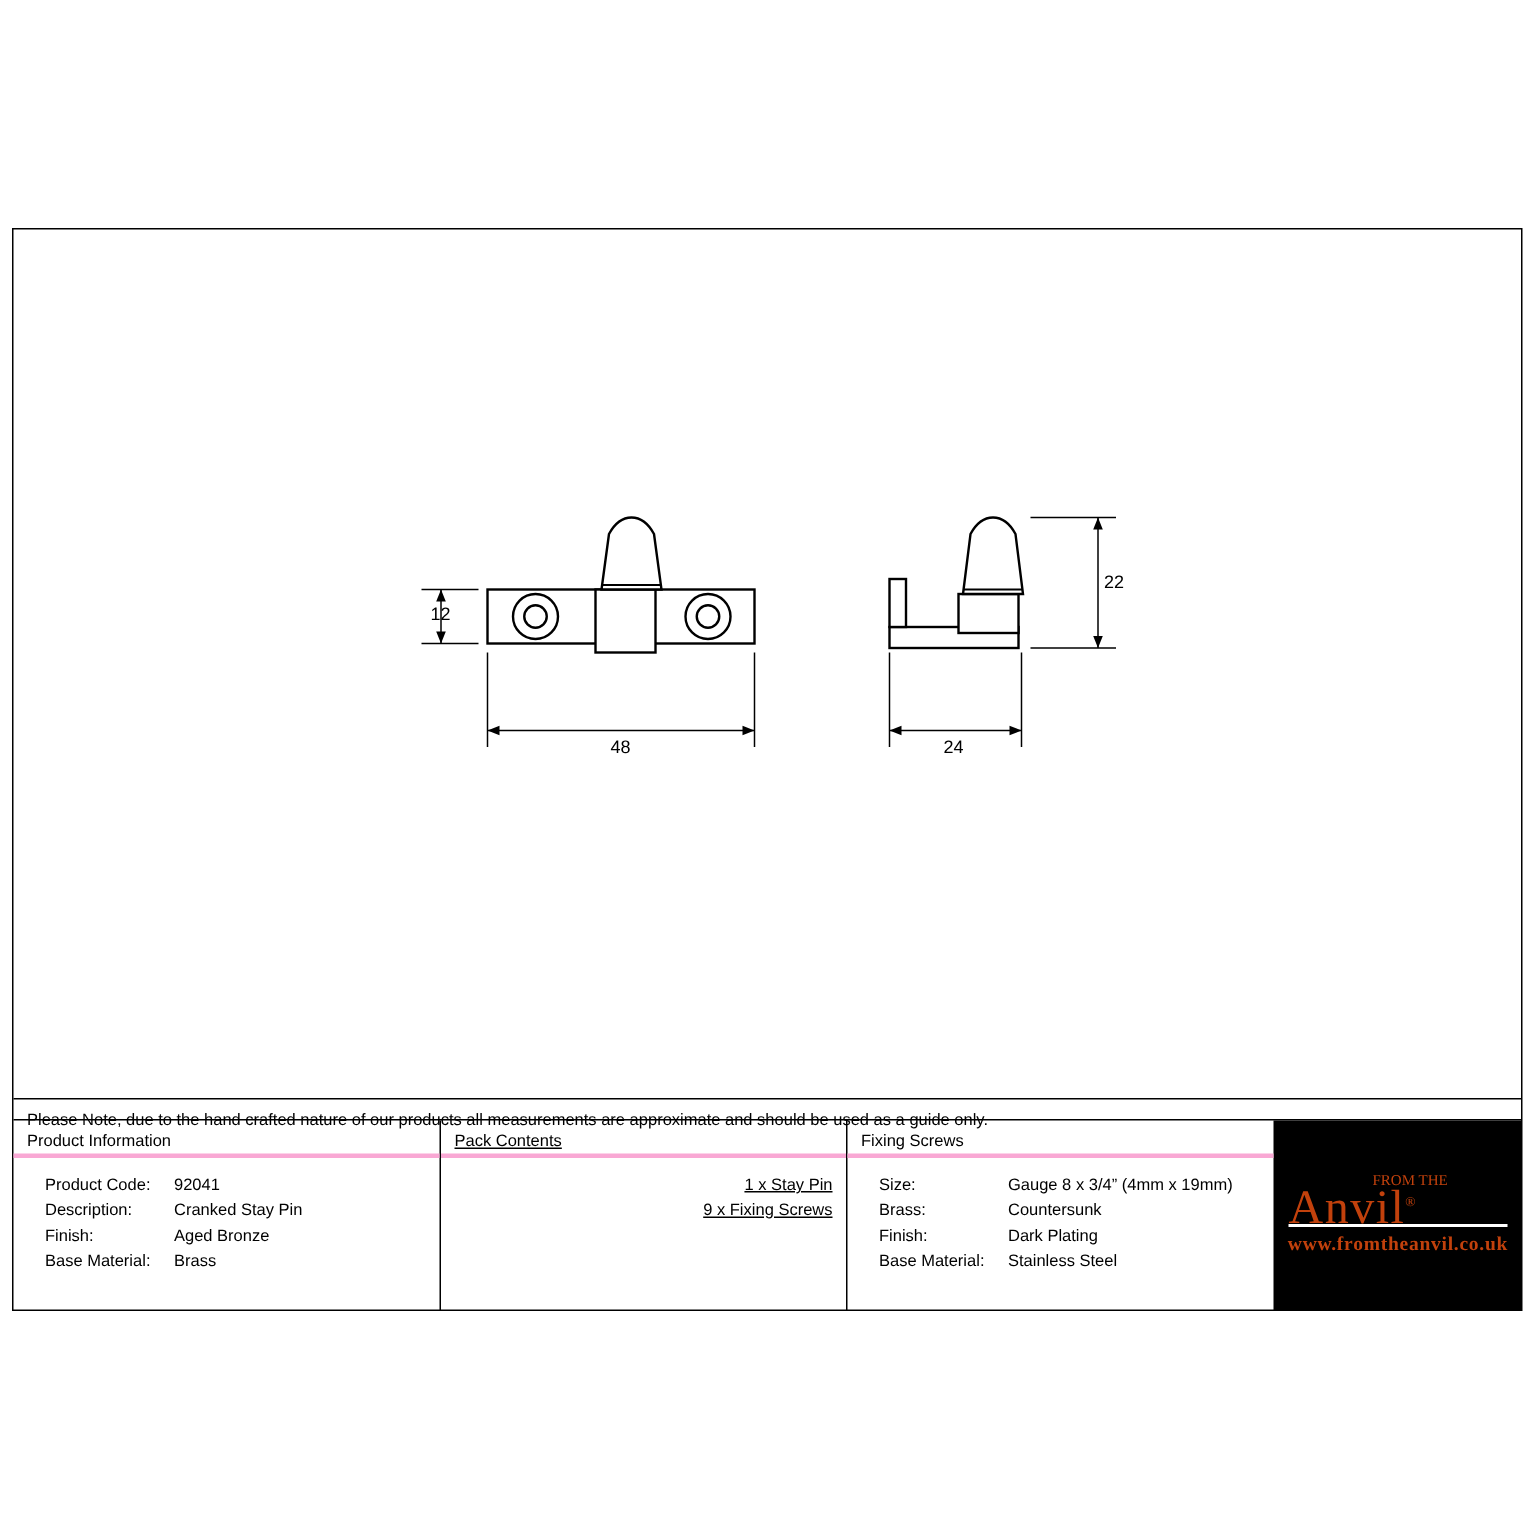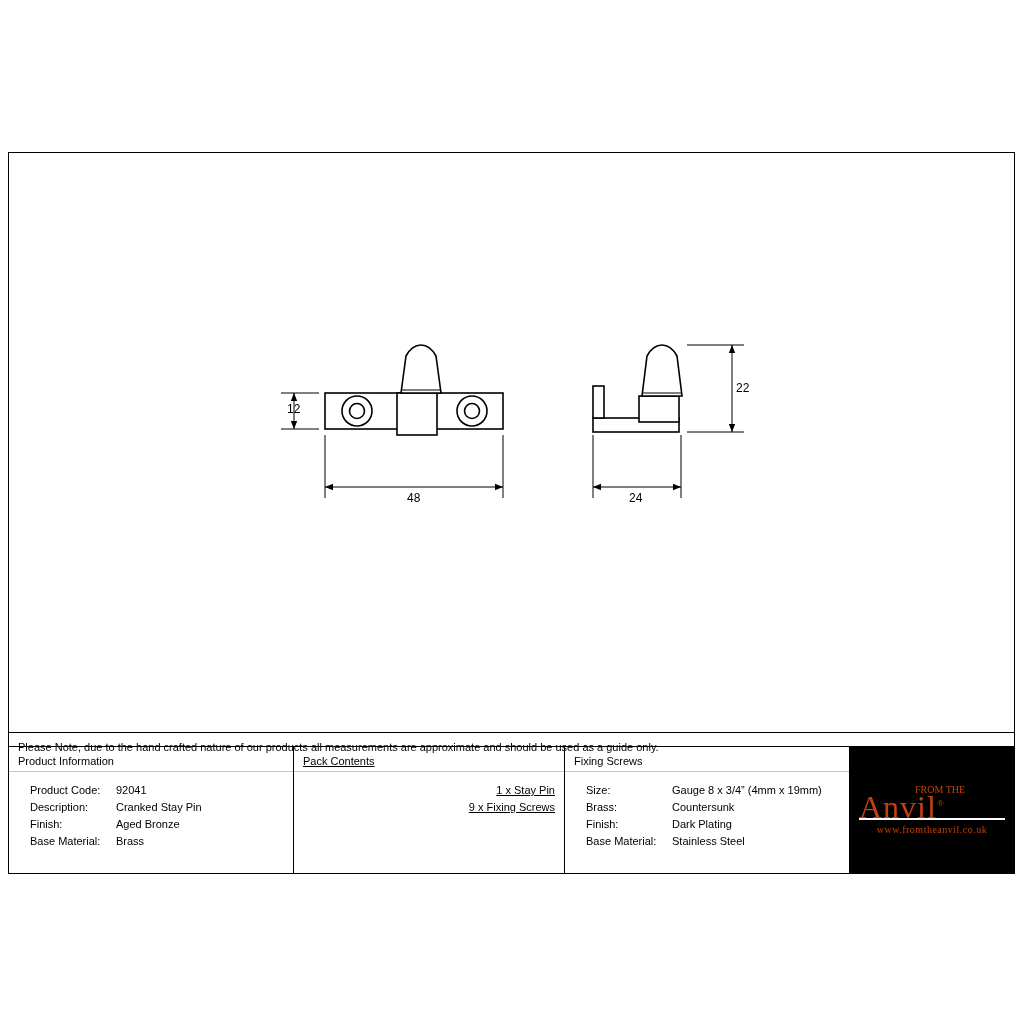--- a/index.html
+++ b/index.html
@@ -8,33 +8,33 @@
   .drawing{position:relative;width:100%;height:564px;box-sizing:border-box;}
   .note{position:absolute;left:0;top:579px;width:100%;height:29px;border-top:1px solid #000;box-sizing:border-box;display:flex;align-items:center;}
   .note span{font-size:11px;padding-left:9px;}
   .tablerow{position:absolute;left:0;top:593px;width:100%;height:128px;border-top:1px solid #000;box-sizing:border-box;display:flex;}
   .col{box-sizing:border-box;border-right:1px solid #000;height:100%;}
   .col.c1{width:285px;}
   .col.c2{width:271px;text-decoration:underline;}
   .col.c3{width:285px;}
   .col.c4{flex:1;border-right:none;background:#000;position:relative;}
   .colhead{font-size:11px;padding:8px 9px 0 9px;height:24px;box-sizing:border-box;}
-  .colhead-wrap{border-bottom:1px solid #f9a8d4;height:25px;box-sizing:border-box;}
+  .colhead-wrap{border-bottom:3px solid #f9a8d4;height:25px;box-sizing:border-box;}
   .rows{padding:10px 9px 0 9px;}
   .kv{display:flex;font-size:11px;line-height:17px;padding-left:12px;}
   .kv .k{width:86px;flex:none;}
   .kv .v{flex:1;}
   .kv.fx .k{width:86px;}
   .plain{font-size:11px;line-height:17px;text-align:right;}
   
   .logo{position:absolute;left:0;top:0;width:100%;height:100%;color:#c2410c;display:flex;flex-direction:column;align-items:center;justify-content:center;}
   .logo-inner{position:relative;width:150px;text-align:center;}
   .logo-from{position:absolute;left:58px;top:-2px;font-size:10px;line-height:11px;text-align:left;font-family:"Liberation Serif",serif;}
   .logo-anvil{font-family:"Liberation Serif",serif;font-size:32px;letter-spacing:1px;line-height:34px;text-align:left;padding-left:2px;}
-  .logo-url{font-family:"Liberation Serif",serif;font-size:10px;text-align:center;letter-spacing:.5px;}
+  .logo-url{font-family:"Liberation Serif",serif;font-size:13px;text-align:center;letter-spacing:.5px;font-weight:bold;}
   .logo-bar{position:absolute;left:2px;top:32px;width:146px;height:2px;background:#fff;}
   .reg{font-size:9px;vertical-align:super;}
   
   .dim-text{position:absolute;font-size:12px;color:#000;}
   svg{position:absolute;left:0;top:0;}
 </style>
 </head>
 <body>
 
 <div class="sheet">

